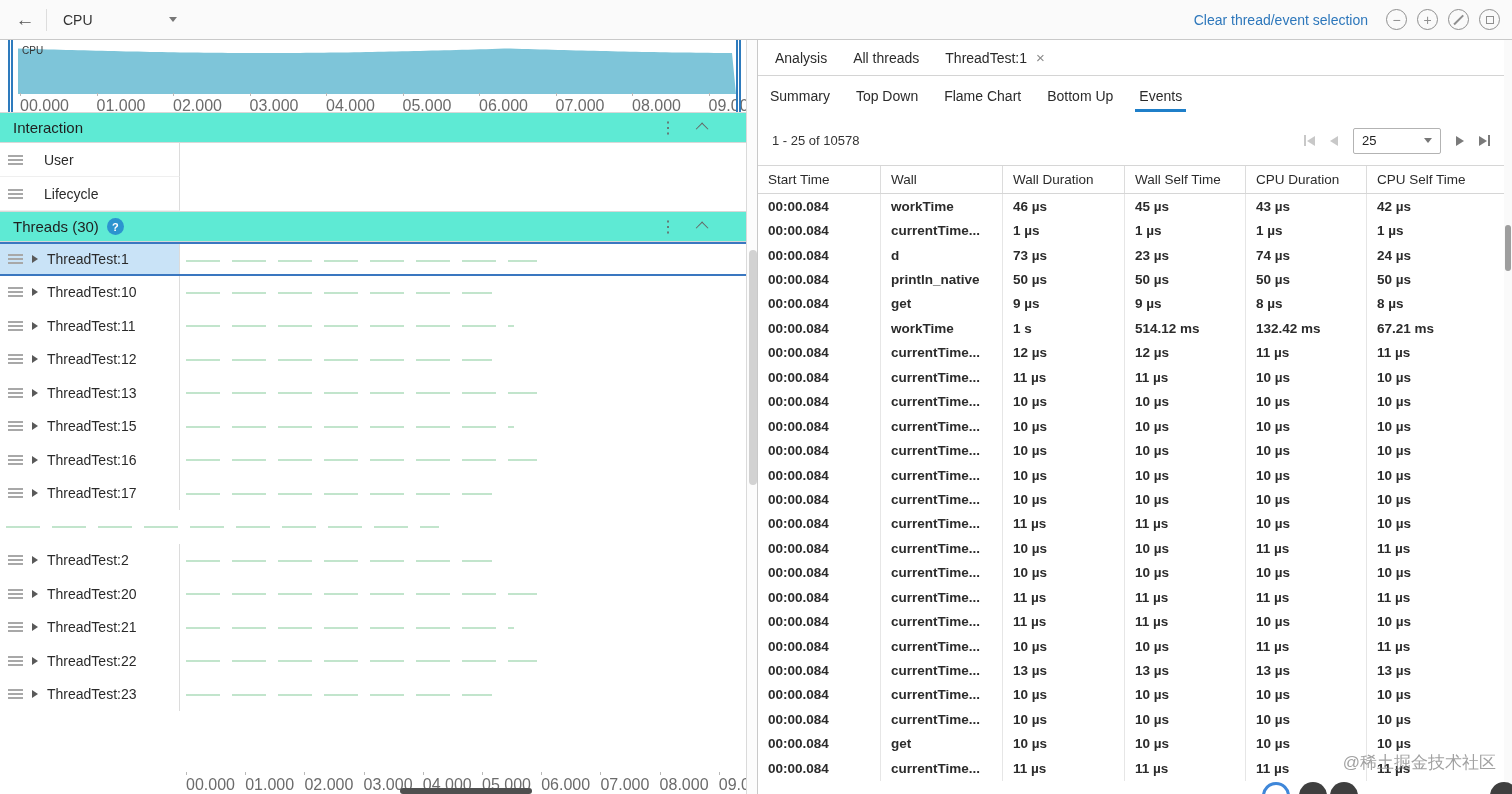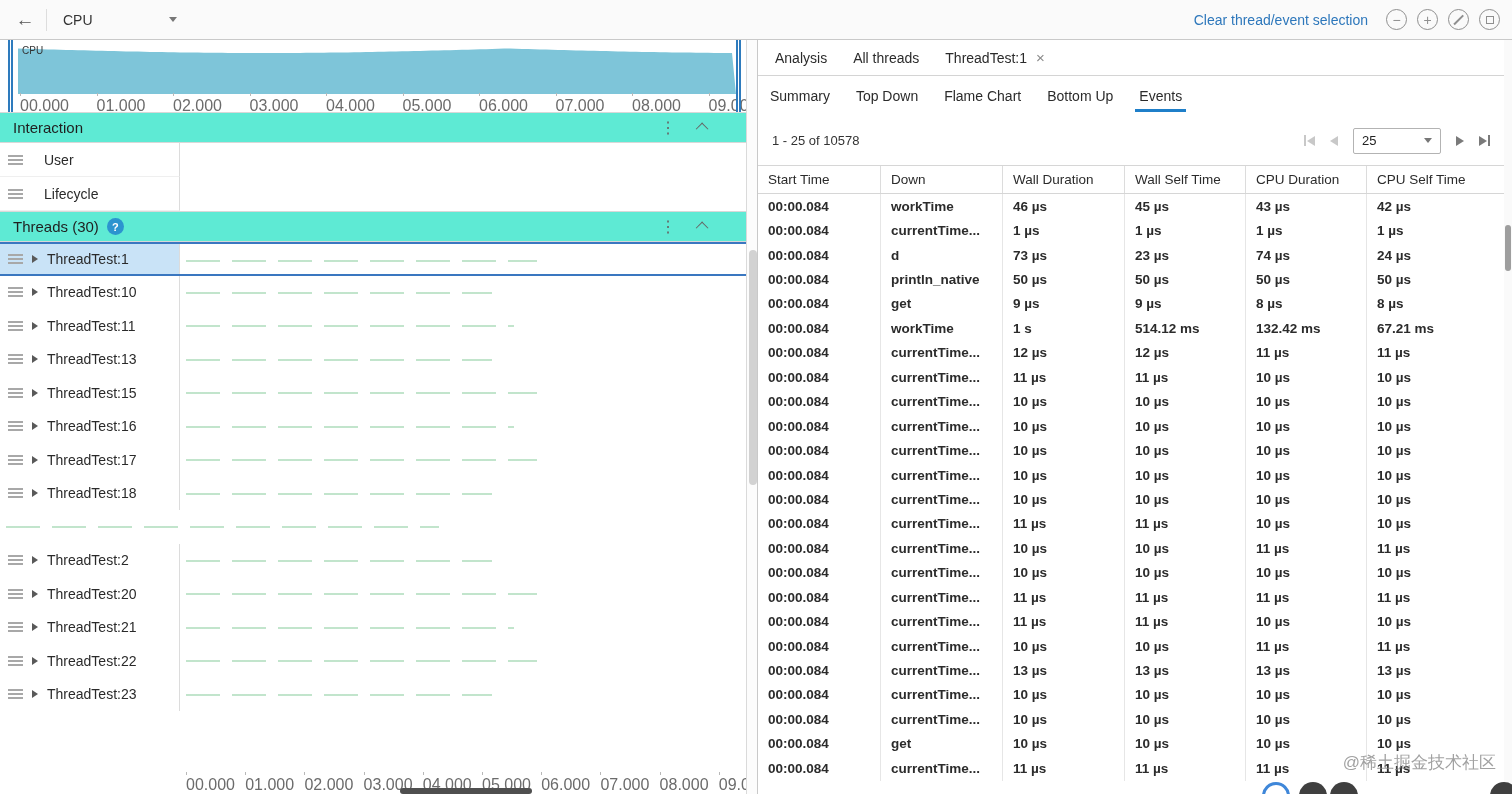--- a/index.html
+++ b/index.html
@@ -247,20 +247,30 @@
               <span class="tname">ThreadTest:11</span>
             </div>
             <div class="row-track">
               <span class="activity"></span>
             </div>
           </div>
           <div class="thread-row">
             <div class="row-label">
               <span class="grip"></span>
               <span class="tri"></span>
+              <span class="tname">ThreadTest:12</span>
+            </div>
+            <div class="row-track">
+              <span class="activity"></span>
+            </div>
+          </div>
+          <div class="thread-row">
+            <div class="row-label">
+              <span class="grip"></span>
+              <span class="tri"></span>
               <span class="tname">ThreadTest:13</span>
             </div>
             <div class="row-track">
               <span class="activity"></span>
             </div>
           </div>
           <div class="thread-row">
             <div class="row-label">
               <span class="grip"></span>
               <span class="tri"></span>
@@ -278,30 +288,20 @@
             </div>
             <div class="row-track">
               <span class="activity"></span>
             </div>
           </div>
           <div class="thread-row">
             <div class="row-label">
               <span class="grip"></span>
               <span class="tri"></span>
               <span class="tname">ThreadTest:17</span>
-            </div>
-            <div class="row-track">
-              <span class="activity"></span>
-            </div>
-          </div>
-          <div class="thread-row">
-            <div class="row-label">
-              <span class="grip"></span>
-              <span class="tri"></span>
-              <span class="tname">ThreadTest:18</span>
             </div>
             <div class="row-track">
               <span class="activity"></span>
             </div>
           </div>
           <div class="thread-row">
             <div class="row-track">
               <span class="activity"></span>
             </div>
           </div>
@@ -419,21 +419,21 @@
           <span class="pgbtn pg-en">
               <span class="tri-r"></span>
               <span class="bar"></span>
             </span>
         </div>
       </div>
 
       <div class="etable">
         <div class="thead">
             <div class="thcell c0">Start Time</div>
-            <div class="thcell c1">Down</div>
+            <div class="thcell c1">Wall</div>
             <div class="thcell c2">Wall Duration</div>
             <div class="thcell c3">Wall Self Time</div>
             <div class="thcell c4">CPU Duration</div>
             <div class="thcell c5">CPU Self Time</div>
           </div>
         <div class="tbody">
             <div class="trow">
               <div class="tcell c0">00:00.084</div>
               <div class="tcell c1">workTime</div>
               <div class="tcell c2">46 µs</div>

